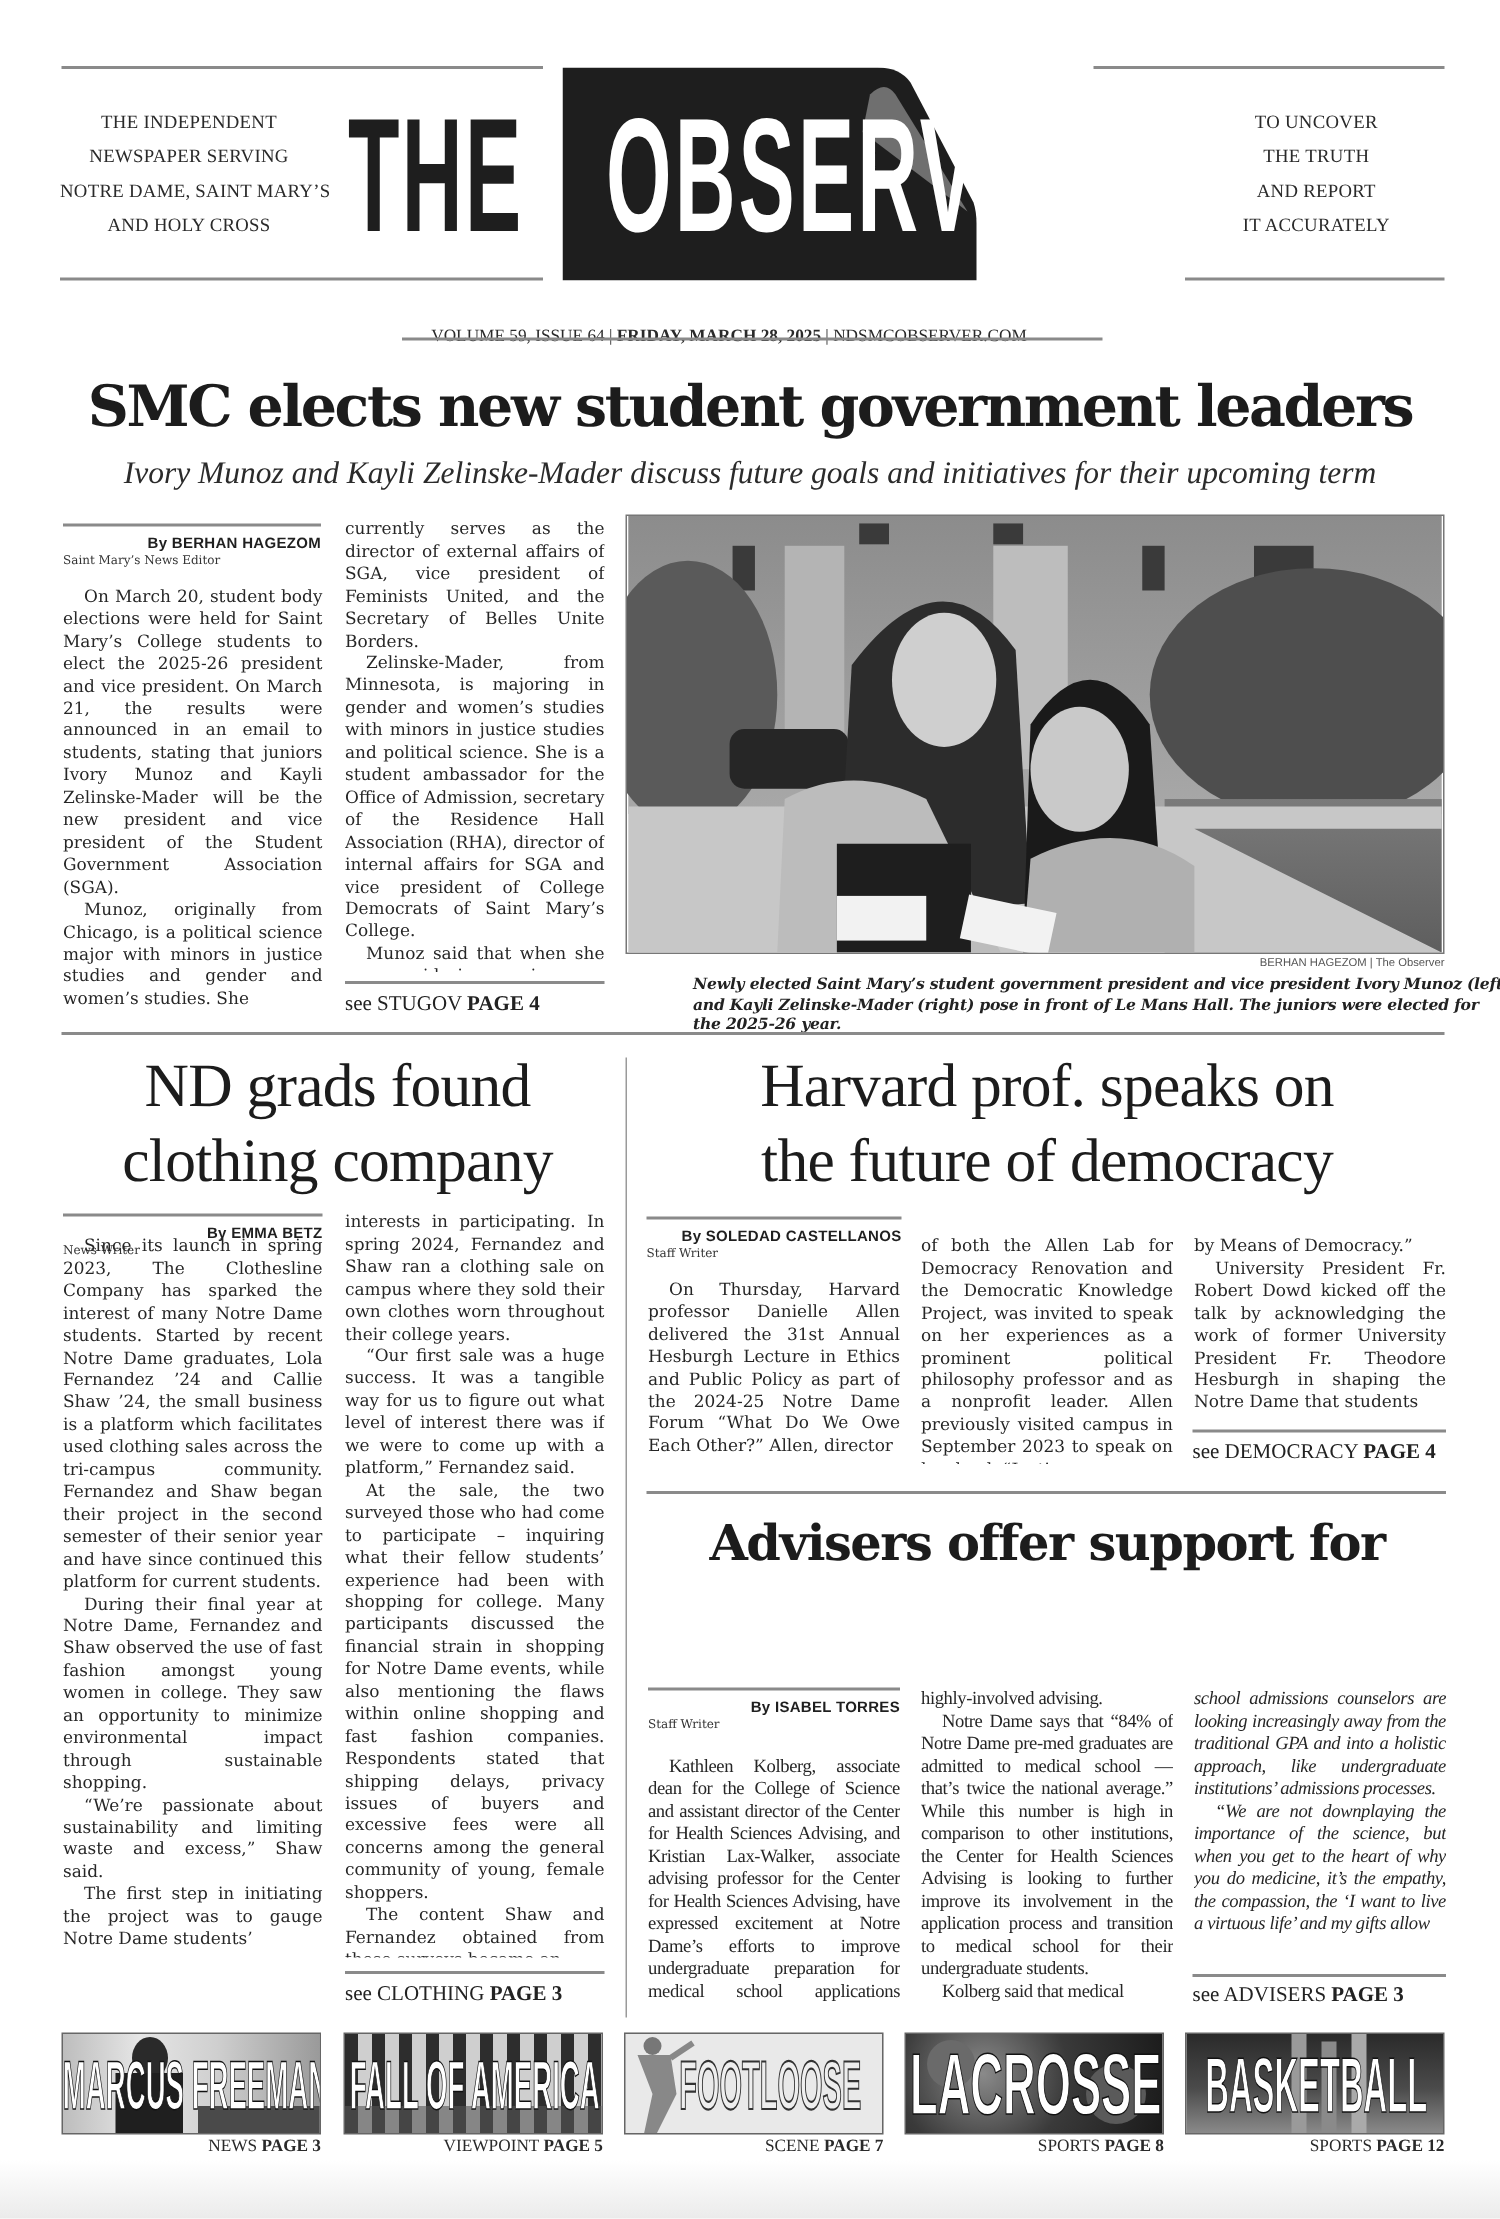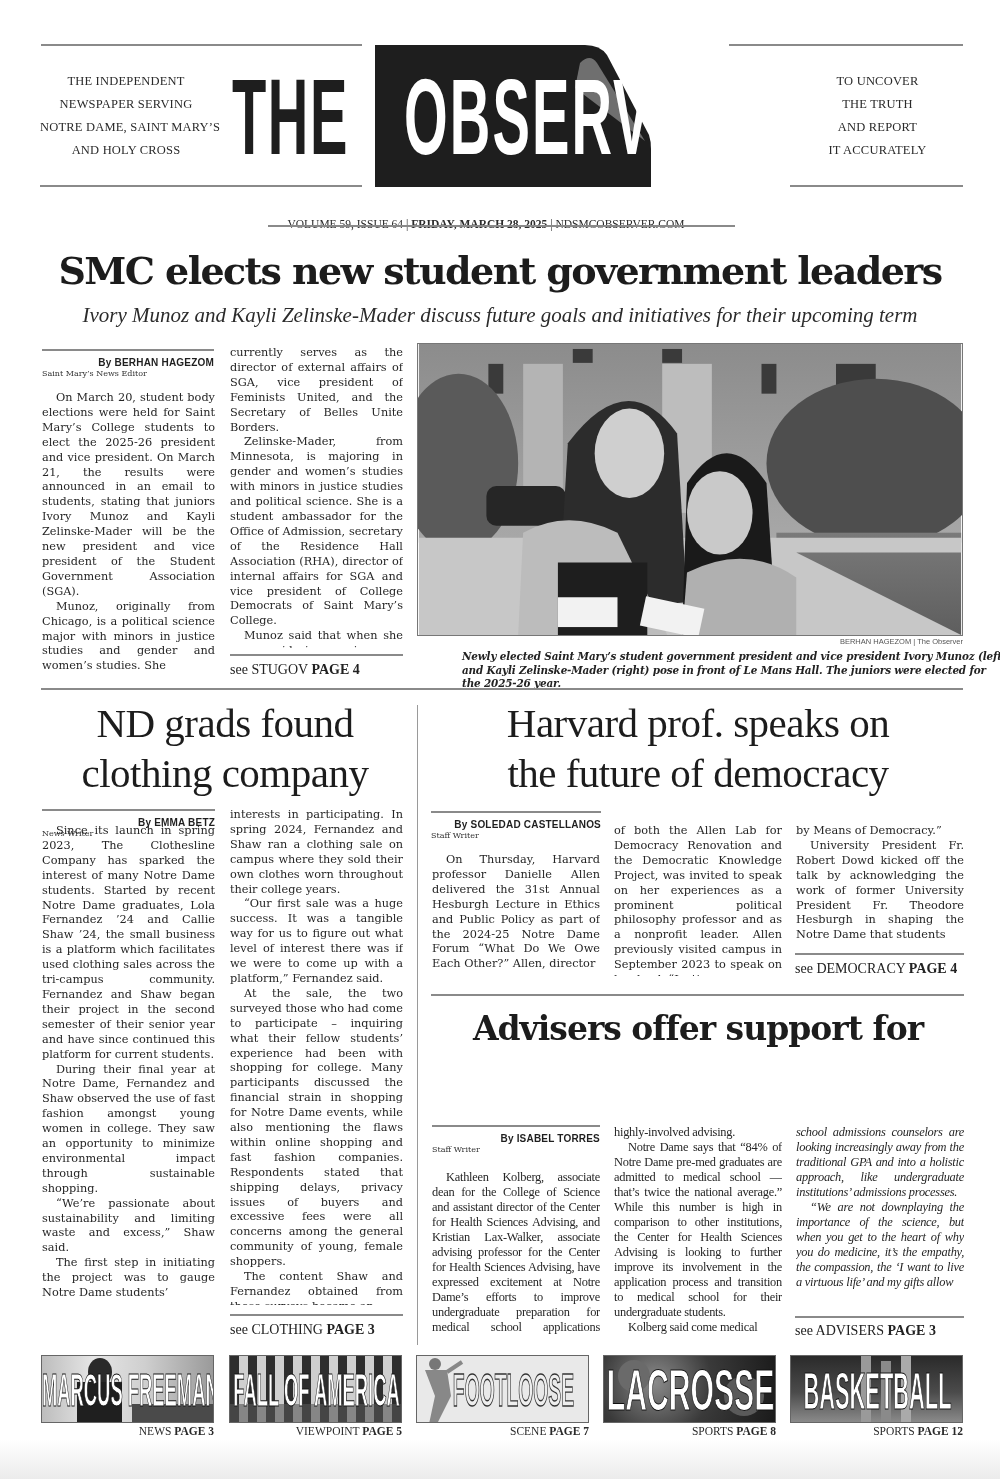--- a/index.html
+++ b/index.html
@@ -241,21 +241,21 @@
   <div class="nm">By ISABEL TORRES</div>
   <div class="rk">Staff Writer</div>
 </div>
 
 <div class="col tight" style="left:432px;top:1170px;width:168px;height:167px;">
   <p>Kathleen Kolberg, associate dean for the College of Science and assistant director of the Center for Health Sciences Advising, and Kristian Lax-Walker, associate advising professor for the Center for Health Sciences Advising, have expressed excitement at Notre Dame’s efforts to improve undergraduate preparation for medical school applications through</p>
 </div>
 <div class="col tight" style="left:614px;top:1125px;width:168px;height:212px;">
   <p class="cont">highly-involved advising.</p>
   <p>Notre Dame says that “84% of Notre Dame pre-med graduates are admitted to medical school — that’s twice the national average.” While this number is high in comparison to other institutions, the Center for Health Sciences Advising is looking to further improve its involvement in the application process and transition to medical school for their undergraduate students.</p>
-  <p>Kolberg said come medical</p>
+  <p>Kolberg said that medical</p>
 </div>
 <div class="col tight" style="left:796px;top:1125px;width:168px;height:182px;font-style:italic;">
   <p class="cont">school admissions counselors are looking increasingly away from the traditional GPA and into a holistic approach, like undergraduate institutions’ admissions processes.</p>
   <p>“We are not downplaying the importance of the science, but when you get to the heart of why you do medicine, it’s the empathy, the compassion, the ‘I want to live a virtuous life’ and my gifts allow</p>
 </div>
 <div class="jump-rule" style="left:795px;top:1316px;width:169px;"></div>
 <div class="jump" style="left:795px;width:168px;top:1323px;">
   <span>see ADVISERS</span>
   <b>PAGE 3</b>
 </div>

